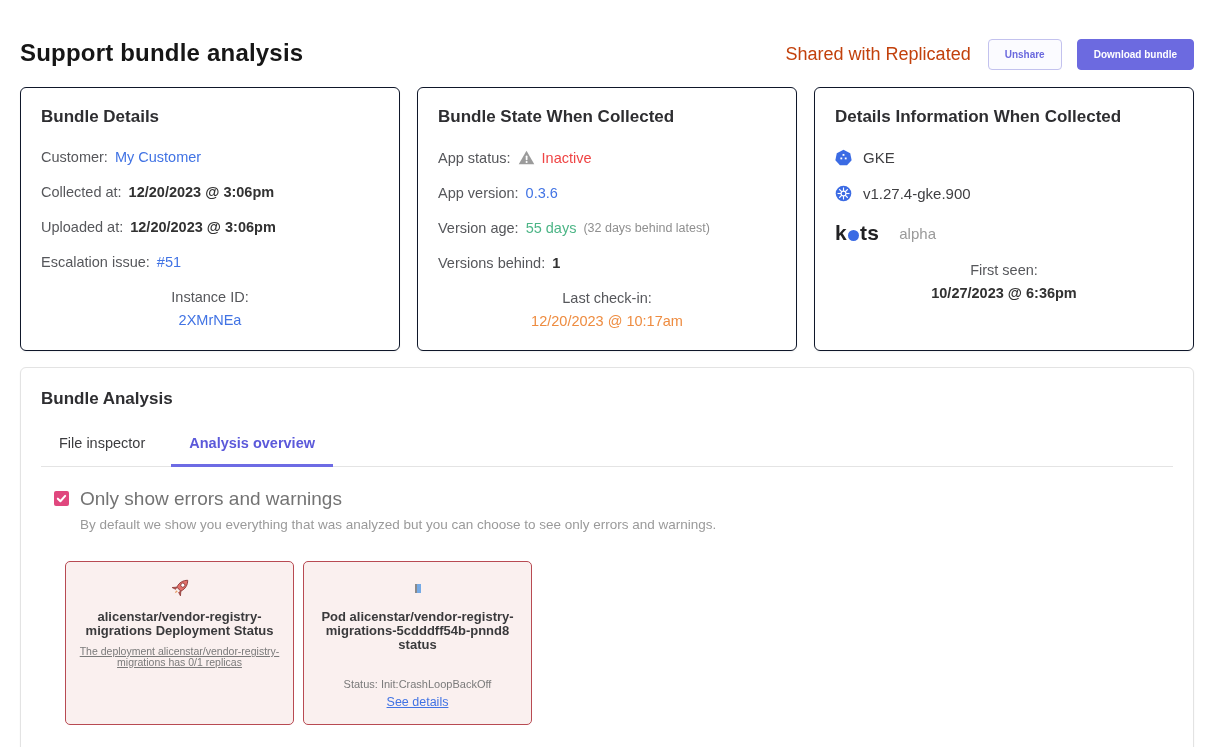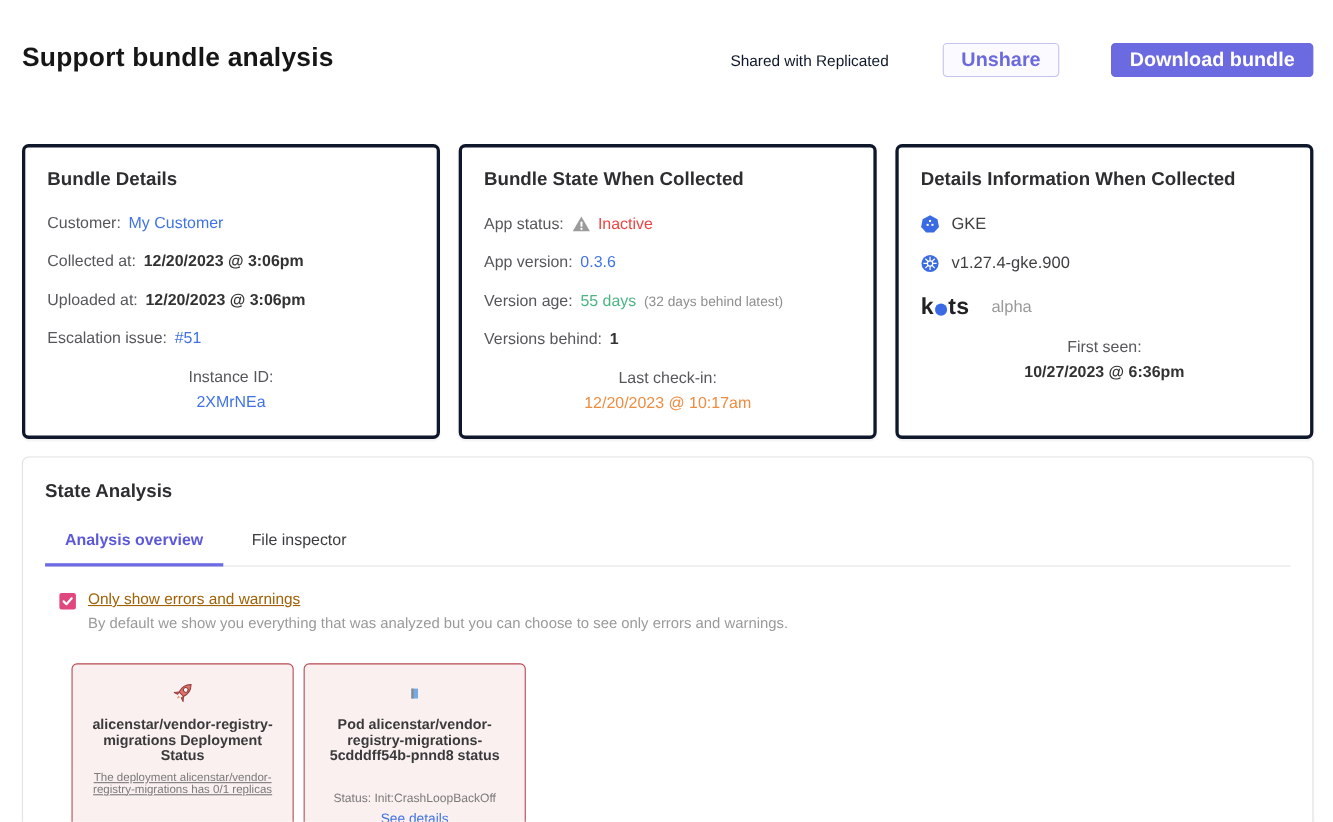--- a/index.html
+++ b/index.html
@@ -9,30 +9,30 @@
 
   
   .breadcrumb { font-size: 14.5px; color: #9b9b9b; }
   .breadcrumb .crumb-link { color: #4173e4; text-decoration: none; cursor: pointer; }
   .breadcrumb .sep { margin: 0 5px; color: #6e6e6e; }
 
   
   .header-row { display: flex; align-items: flex-start; justify-content: space-between; margin-top: 17px; }
   .page-title { font-size: 24px; font-weight: 800; color: #161616; letter-spacing: .2px; }
   .header-actions { display: flex; align-items: center; gap: 15px; }
-  .shared-text { font-size: 14px; color: #0f172a; margin-right: 2px; }
-  .btn { font-family: inherit; font-size: 18px; font-weight: 700; border-radius: 4px;
-    padding: 6px 16px; cursor: pointer; line-height: 17px; margin-left: 32px; }
+  .shared-text { font-size: 18px; color: #c2410c; margin-right: 2px; }
+  .btn { font-family: inherit; font-size: 10px; font-weight: 700; border-radius: 4px;
+    padding: 6px 16px; cursor: pointer; line-height: 17px; }
   .btn-outline { background: #fbfbff; border: 1px solid #c3c2ee; color: #6b69de; }
   .btn-primary { background: #6c6ae0; border: 1px solid #6c6ae0; color: #ffffff; }
 
   
   .cards-row { display: flex; gap: 17px; margin-top: 17px; }
-  .card { flex: 1 1 0; background: #fff; border: 3px solid #0f172a; border-radius: 6px;
-    padding: 19px 20px; box-shadow: 0 1px 2px rgba(0,0,0,.06); margin-top: 44px; }
+  .card { flex: 1 1 0; background: #fff; border: 1px solid #0f172a; border-radius: 6px;
+    padding: 19px 20px; box-shadow: 0 1px 2px rgba(0,0,0,.06); }
   .card-title { font-size: 17px; font-weight: 700; color: #2e2e31; margin-bottom: 22px; }
   .info-row { display: flex; align-items: center; font-size: 14.5px; color: #56575b; margin-bottom: 19px; gap: 7px; }
   .info-row:last-child { margin-bottom: 2px; flex-direction: column; }
   .val-link { color: #4173e4; font-weight: 500; text-decoration: none; cursor: pointer; }
   .val-bold { color: #323232; font-weight: 700; }
   .val-muted { color: #ef4444; }
   .val-green { color: #4cb586; font-weight: 500; }
   .val-orange { color: #ee8c40; }
   .note { font-size: 12.5px; color: #8f8f8f; }
 
@@ -48,25 +48,25 @@
     padding: 21px 20px; height: 430px; box-shadow: 0 1px 2px rgba(0,0,0,.06); }
   .analysis-title { font-size: 17px; font-weight: 700; color: #2e2e31; }
   .tabs { display: flex; gap: 8px; margin-top: 26px; border-bottom: 1px solid #e4e4e4; }
   .tab { font-size: 14.5px; padding: 0 18px 13px 18px; border-bottom: 3px solid transparent;
     margin-bottom: -1px; cursor: pointer; color: #3c3c3f; }
   .tab.active { color: #5b59da; font-weight: 700; border-bottom-color: #6d6be4; }
 
   .filter-row { display: flex; align-items: flex-start; gap: 11px; margin-top: 21px; padding-left: 13px; }
   .checkbox { width: 15px; height: 15px; background: #e0477e; border-radius: 2px; margin-top: 3px;
     display: inline-flex; align-items: center; justify-content: center; cursor: pointer; flex: 0 0 auto; }
-  .filter-label { font-size: 14px; color: #a16207; cursor: pointer; text-decoration: underline; }
+  .filter-label { font-size: 19px; color: #737373; cursor: pointer; }
   .filter-desc { font-size: 13.5px; color: #9a9a9a; margin-top: 7px; }
 
   .error-cards { display: flex; gap: 9px; margin-top: 29px; padding-left: 24px; }
-  .error-card { width: 202px; background: #faf0ef; border: 1px solid #b84a52; border-radius: 5px;
+  .error-card { width: 229px; background: #faf0ef; border: 1px solid #b84a52; border-radius: 5px;
     padding: 13px 12px 14px; text-align: center; cursor: pointer; }
   .error-icon-wrap { height: 26px; display: flex; align-items: center; justify-content: center; }
   .error-title { font-size: 13px; font-weight: 700; color: #3a3a3c; line-height: 14px; margin-top: 9px;
     overflow-wrap: break-word; }
   .error-msg { font-size: 10.5px; color: #7a7a7a; line-height: 10.5px; margin-top: 8px; overflow-wrap: break-word; text-decoration: underline; }
   .error-msg2 { font-size: 11px; color: #7a7a7a; margin-top: 26px; }
   .see-details { display: inline-block; font-size: 12.5px; color: #4173e4; text-decoration: underline; margin-top: 5px; cursor: pointer; }
   .broken-img { width: 6px; height: 9px; background: #74aae6; border-left: 2px solid #8a8a8a; display: inline-block; }
 </style>
 </head>
@@ -173,25 +173,25 @@
         <span class="kots-channel">alpha</span>
       </div>
       <div class="info-row">
         <span>First seen:</span>
         <span class="val-bold">10/27/2023 @ 6:36pm</span>
       </div>
     </div>
   </div>
 
   <div class="analysis-card">
-    <div class="analysis-title">State Analysis</div>
+    <div class="analysis-title">Bundle Analysis</div>
 
     <div class="tabs">
+      <div class="tab">File inspector</div>
       <div class="tab active">Analysis overview</div>
-      <div class="tab">File inspector</div>
     </div>
 
     <div class="filter-row">
       <span class="checkbox">
         <svg width="11" height="11" viewBox="0 0 12 12">
           <polyline points="2,6.2 4.8,9 10,3.2" fill="none" stroke="#ffffff" stroke-width="2.2" stroke-linecap="round" stroke-linejoin="round"></polyline>
         </svg>
       </span>
       <div>
         <div class="filter-label">Only show errors and warnings</div>

